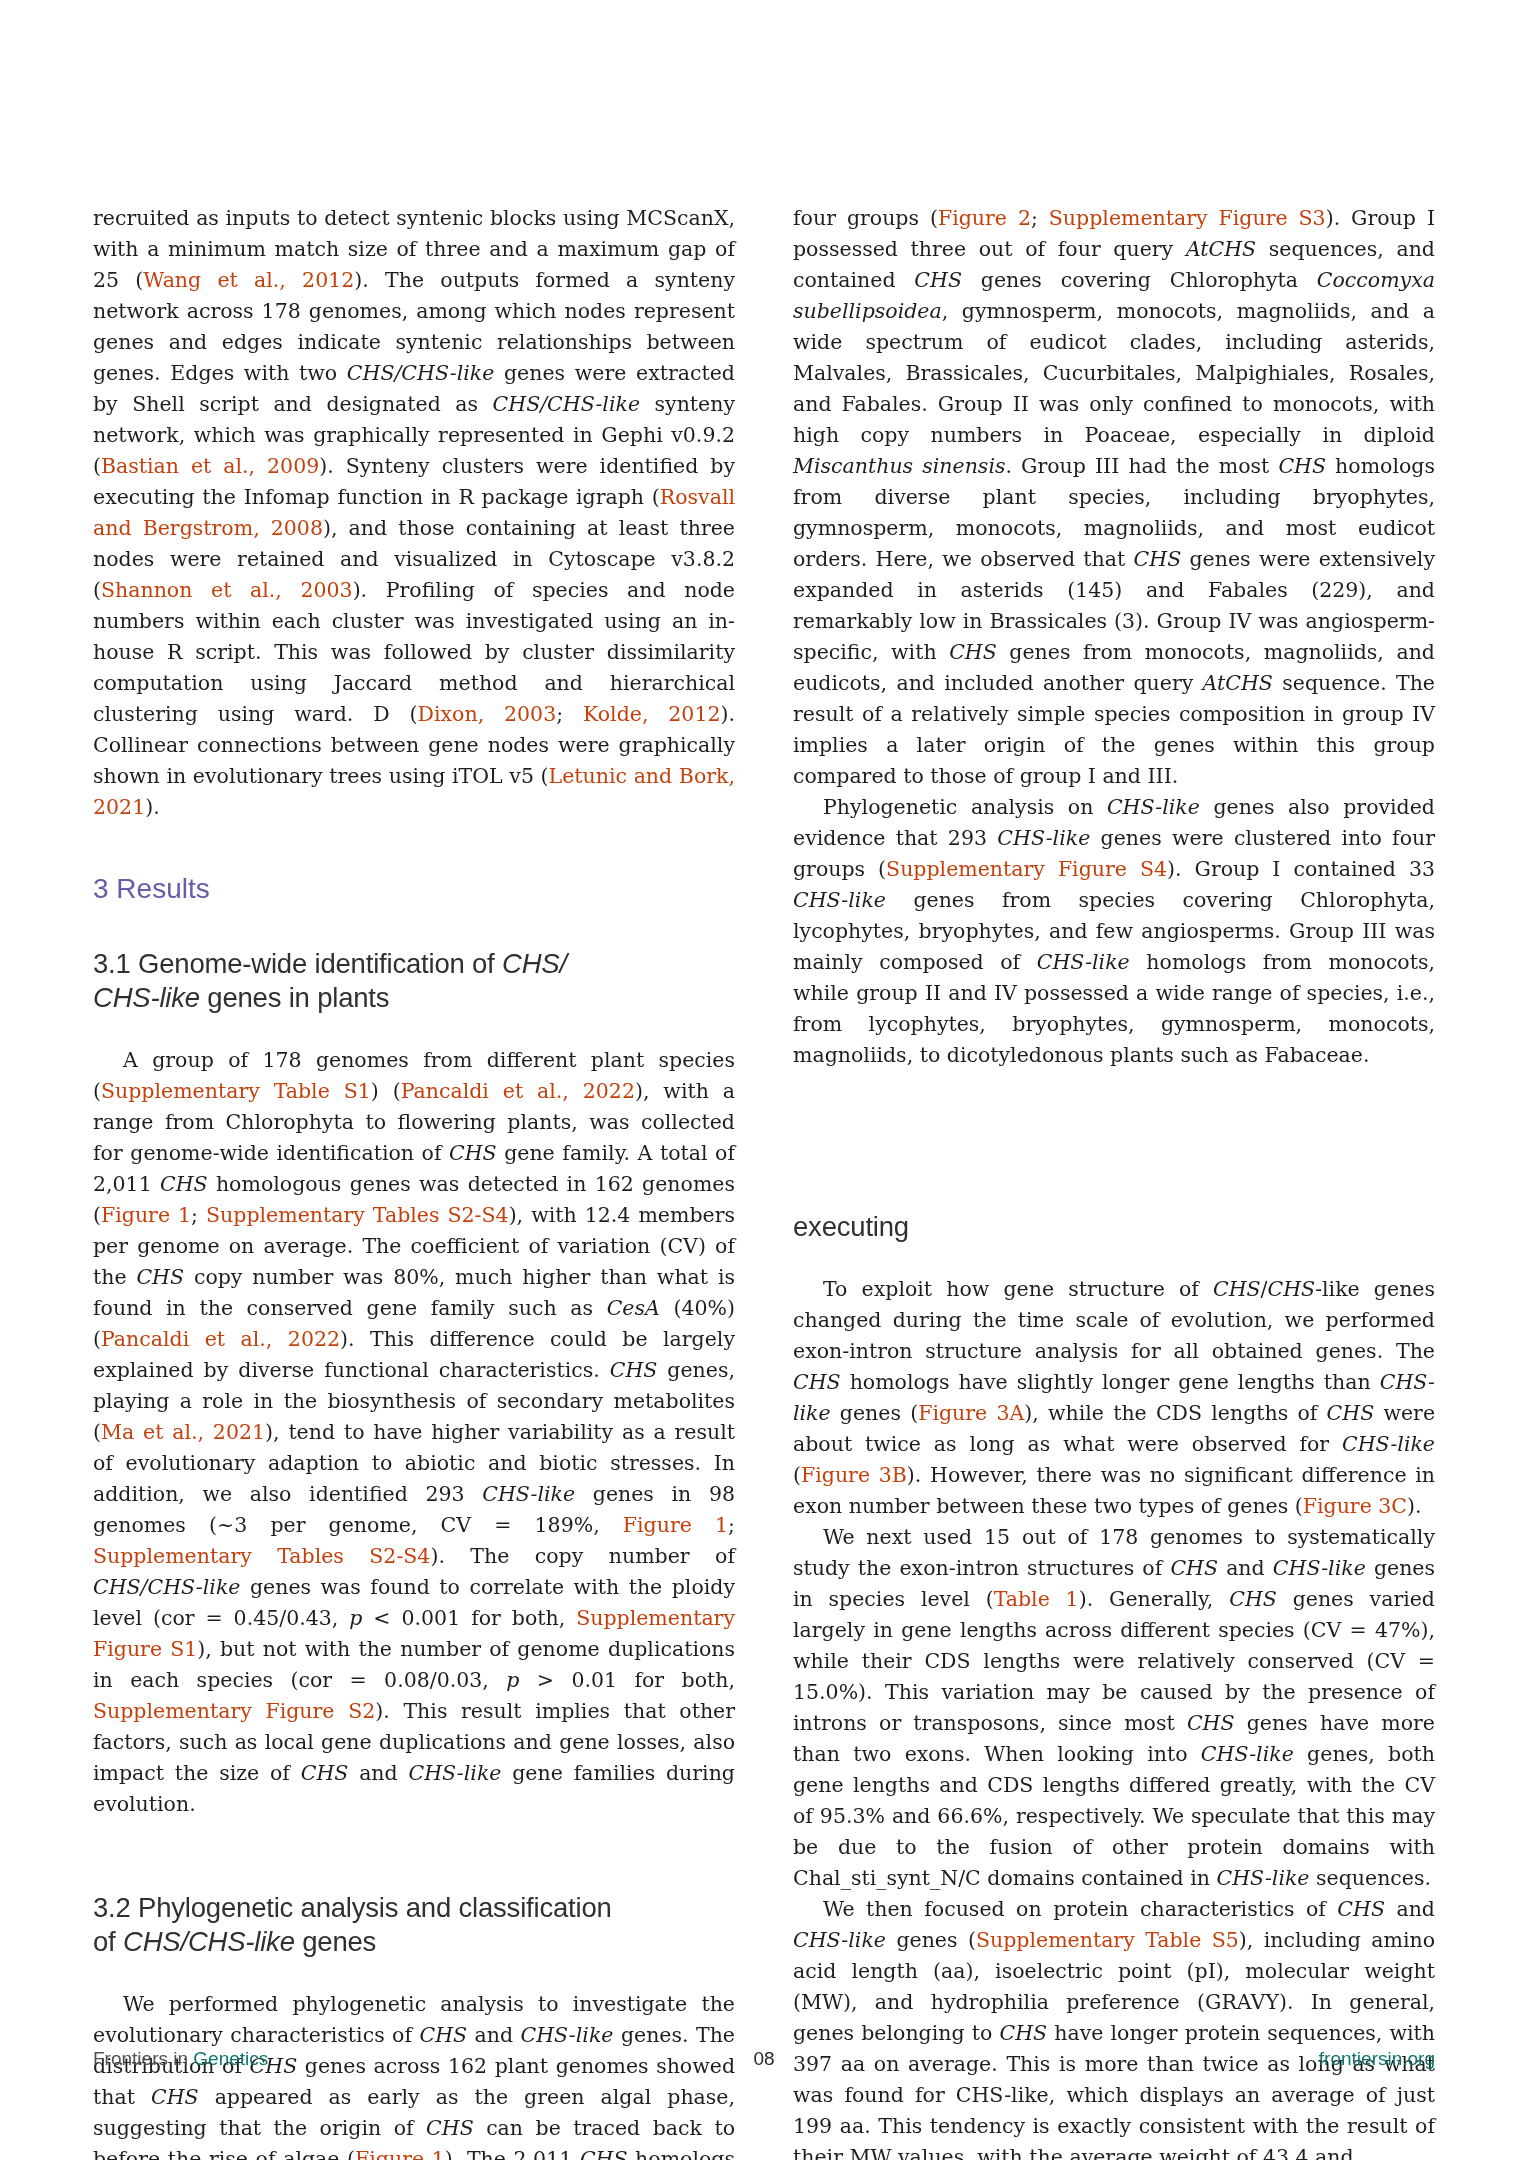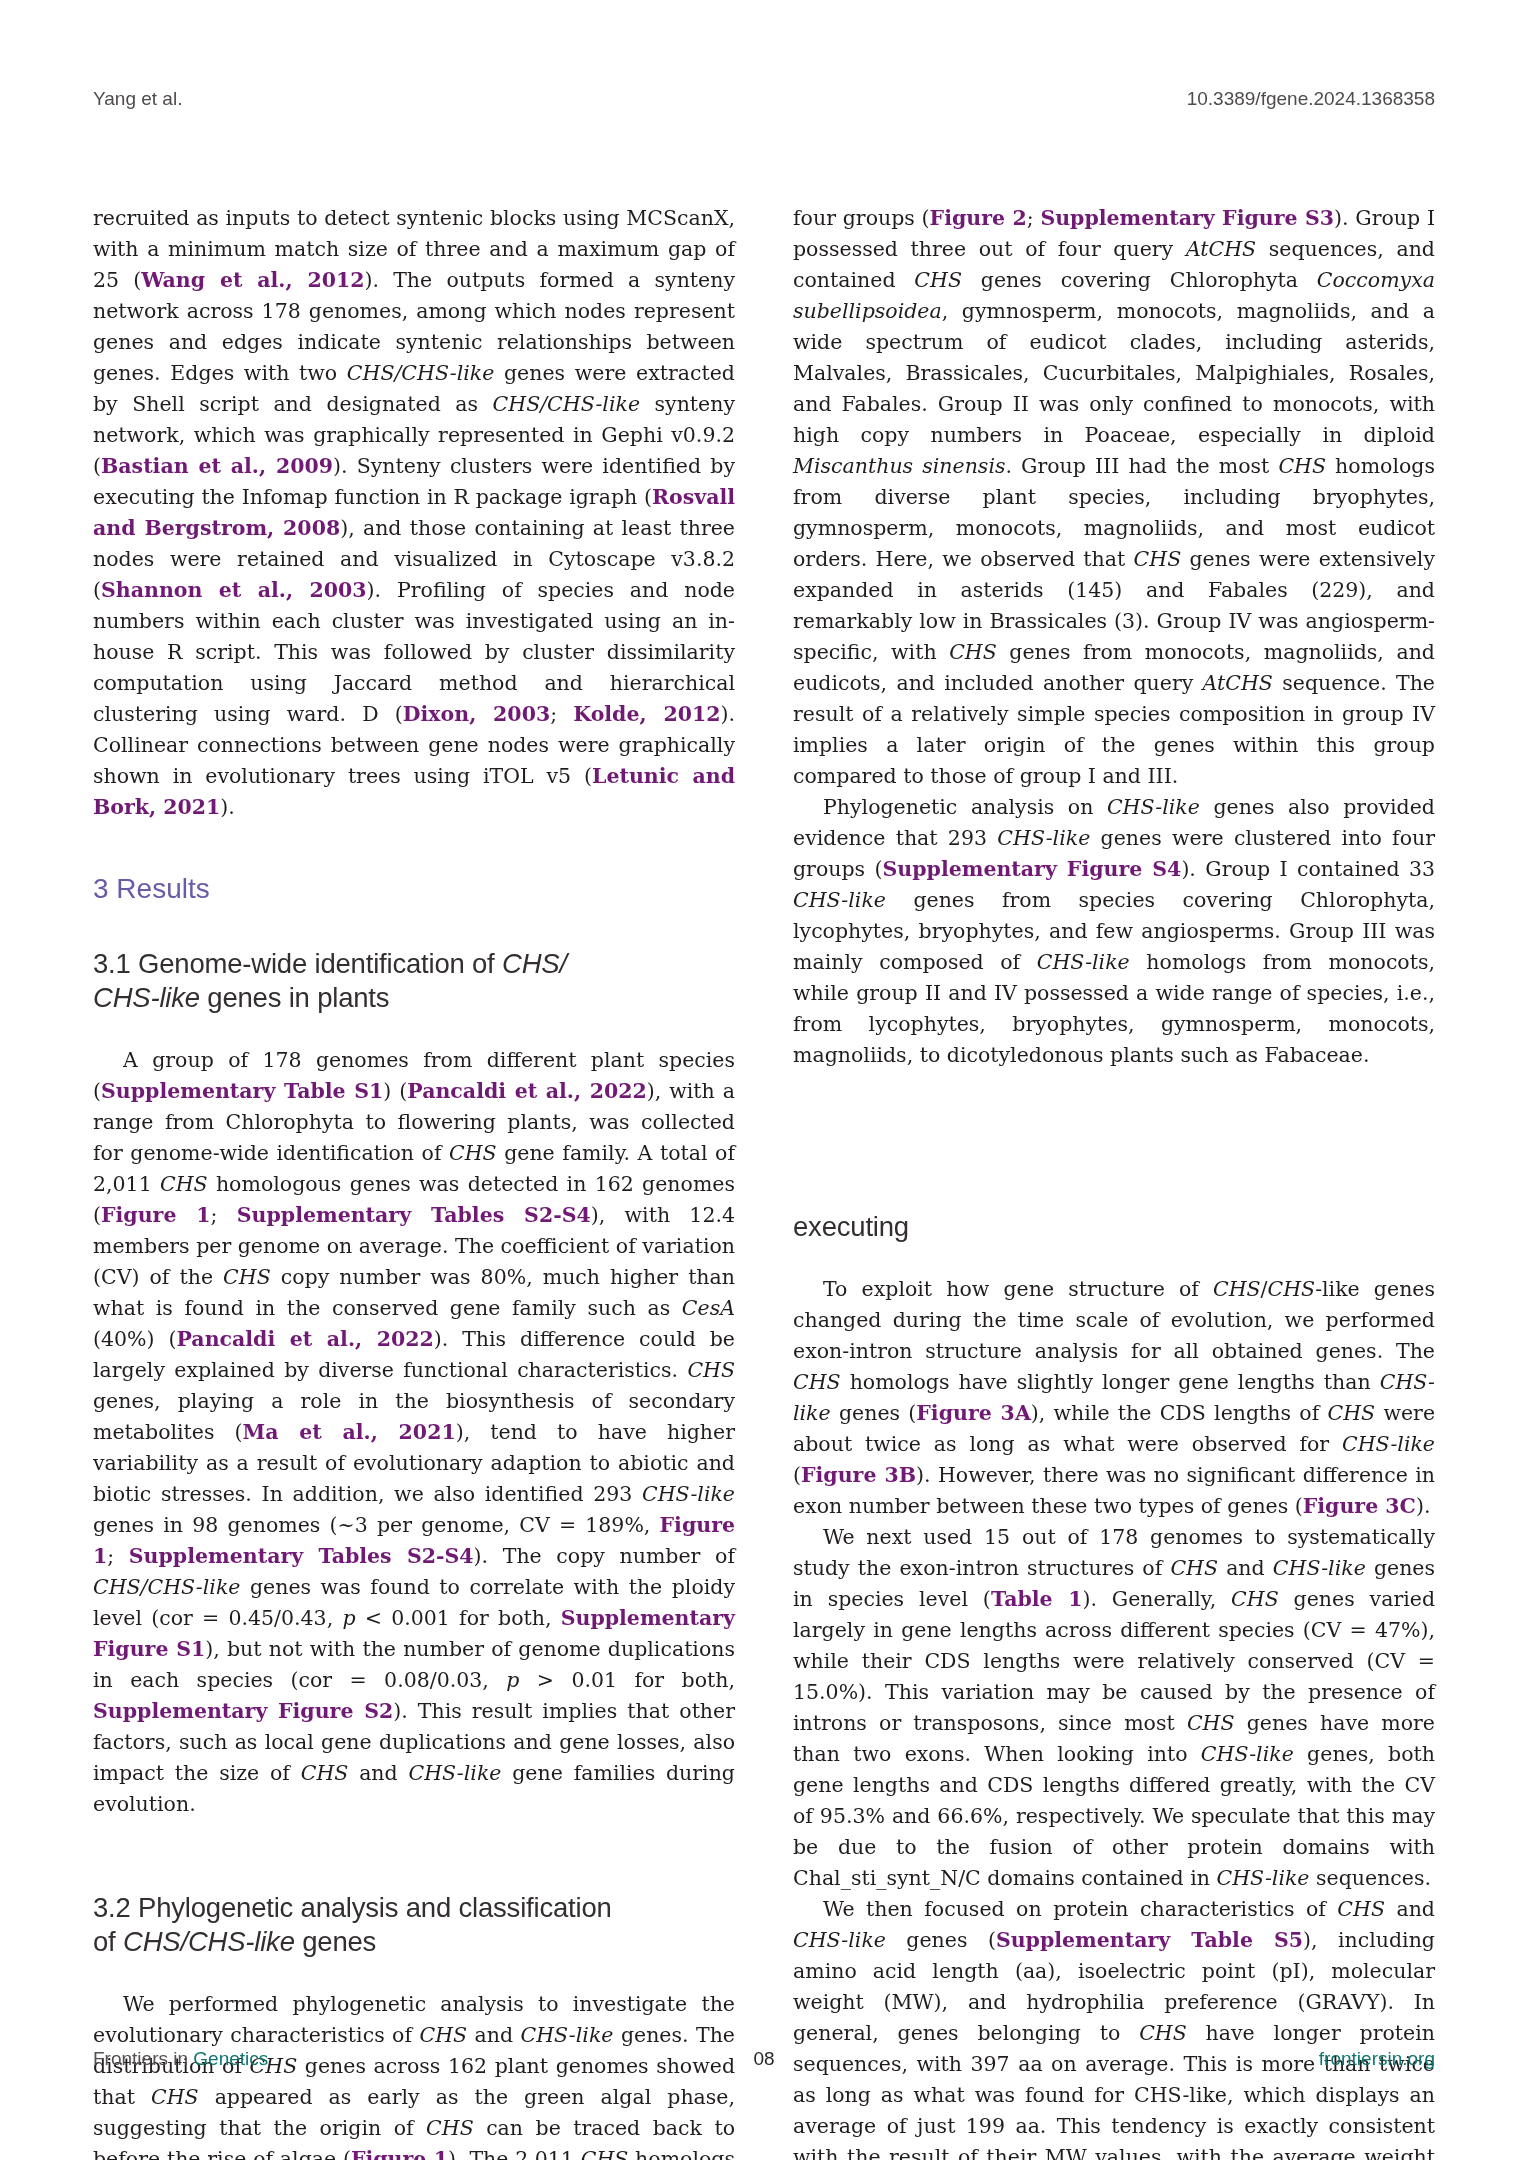--- a/index.html
+++ b/index.html
@@ -11,37 +11,33 @@
   .col{width:652px;}
   p.body{font-size:20.5px;line-height:31px;text-align:justify;margin:0;color:#211d1e;}
   p.indent{text-indent:30px;}
   h1.results{font-family:"Liberation Sans",sans-serif;font-size:28px;line-height:40px;color:#675ca7;
              font-weight:500;margin:46px 0 38px 0;}
   h2.section{font-family:"Liberation Sans",sans-serif;font-size:27.5px;line-height:34px;color:#332e30;
              font-weight:500;margin:71px 0 30px 0;letter-spacing:-0.2px;}
   h1.results + h2.section{margin-top:38px;}
   .col > h2.section:first-child{margin-top:0;}
   .it{font-style:italic;}
-  .lnk{color:#701a75;font-weight:bold;}
+  .lnk{color:#c2410c;}
   .footer{position:absolute;top:2048px;left:93px;width:1342px;display:flex;align-items:baseline;
           font-family:"Liberation Sans",sans-serif;font-size:19px;color:#55504f;}
   .footer .f-left{flex:1;text-align:left;}
   .footer .f-center{flex:0 0 auto;text-align:center;color:#2a2627;}
   .footer .f-right{flex:1;text-align:right;}
   .purple{color:#0f766e;}
 </style>
 </head>
 <body>
 
 <div class="page">
 
-  <div class="meta">
-    <span>Yang et al.</span>
-    <span>10.3389/fgene.2024.1368358</span>
-  </div>
 
   <div class="columns">
 
     <div class="col">
       <p class="body"><span>recruited as inputs to detect syntenic blocks using MCScanX, with a minimum match size of three and a maximum gap of 25 (</span><span class="lnk">Wang et al., 2012</span><span>). The outputs formed a synteny network across 178 genomes, among which nodes represent genes and edges indicate syntenic relationships between genes. Edges with two </span><span class="it">CHS/CHS-like</span><span> genes were extracted by Shell script and designated as </span><span class="it">CHS/CHS-like</span><span> synteny network, which was graphically represented in Gephi v0.9.2 (</span><span class="lnk">Bastian et al., 2009</span><span>). Synteny clusters were identified by executing the Infomap function in R package igraph (</span><span class="lnk">Rosvall and Bergstrom, 2008</span><span>), and those containing at least three nodes were retained and visualized in Cytoscape v3.8.2 (</span><span class="lnk">Shannon et al., 2003</span><span>). Profiling of species and node numbers within each cluster was investigated using an in-house R script. This was followed by cluster dissimilarity computation using Jaccard method and hierarchical clustering using ward. D (</span><span class="lnk">Dixon, 2003</span><span>; </span><span class="lnk">Kolde, 2012</span><span>). Collinear connections between gene nodes were graphically shown in evolutionary trees using iTOL v5 (</span><span class="lnk">Letunic and Bork, 2021</span><span>).</span></p>
       <h1 class="results">3 Results</h1>
       <h2 class="section"><span>3.1 Genome-wide identification of </span><span class="it">CHS/</span><br><span class="it">CHS-like</span><span> genes in plants</span></h2>
       <p class="body indent"><span>A group of 178 genomes from different plant species (</span><span class="lnk">Supplementary Table S1</span><span>) (</span><span class="lnk">Pancaldi et al., 2022</span><span>), with a range from Chlorophyta to flowering plants, was collected for genome-wide identification of </span><span class="it">CHS</span><span> gene family. A total of 2,011 </span><span class="it">CHS</span><span> homologous genes was detected in 162 genomes (</span><span class="lnk">Figure 1</span><span>; </span><span class="lnk">Supplementary Tables S2-S4</span><span>), with 12.4 members per genome on average. The coefficient of variation (CV) of the </span><span class="it">CHS</span><span> copy number was 80%, much higher than what is found in the conserved gene family such as </span><span class="it">CesA</span><span> (40%) (</span><span class="lnk">Pancaldi et al., 2022</span><span>). This difference could be largely explained by diverse functional characteristics. </span><span class="it">CHS</span><span> genes, playing a role in the biosynthesis of secondary metabolites (</span><span class="lnk">Ma et al., 2021</span><span>), tend to have higher variability as a result of evolutionary adaption to abiotic and biotic stresses. In addition, we also identified 293 </span><span class="it">CHS-like</span><span> genes in 98 genomes (~3 per genome, CV = 189%, </span><span class="lnk">Figure 1</span><span>; </span><span class="lnk">Supplementary Tables S2-S4</span><span>). The copy number of </span><span class="it">CHS/CHS-like</span><span> genes was found to correlate with the ploidy level (cor = 0.45/0.43, </span><span class="it">p</span><span> &lt; 0.001 for both, </span><span class="lnk">Supplementary Figure S1</span><span>), but not with the number of genome duplications in each species (cor = 0.08/0.03, </span><span class="it">p</span><span> &gt; 0.01 for both, </span><span class="lnk">Supplementary Figure S2</span><span>). This result implies that other factors, such as local gene duplications and gene losses, also impact the size of </span><span class="it">CHS</span><span> and </span><span class="it">CHS-like</span><span> gene families during evolution.</span></p>
       <h2 class="section"><span>3.2 Phylogenetic analysis and classification</span><br><span>of </span><span class="it">CHS/CHS-like</span><span> genes</span></h2>
       <p class="body indent"><span>We performed phylogenetic analysis to investigate the evolutionary characteristics of </span><span class="it">CHS</span><span> and </span><span class="it">CHS-like</span><span> genes. The distribution of </span><span class="it">CHS</span><span> genes across 162 plant genomes showed that </span><span class="it">CHS</span><span> appeared as early as the green algal phase, suggesting that the origin of </span><span class="it">CHS</span><span> can be traced back to before the rise of algae (</span><span class="lnk">Figure 1</span><span>). The 2,011 </span><span class="it">CHS</span><span> homologs were phylogenetically categorized into</span></p>

